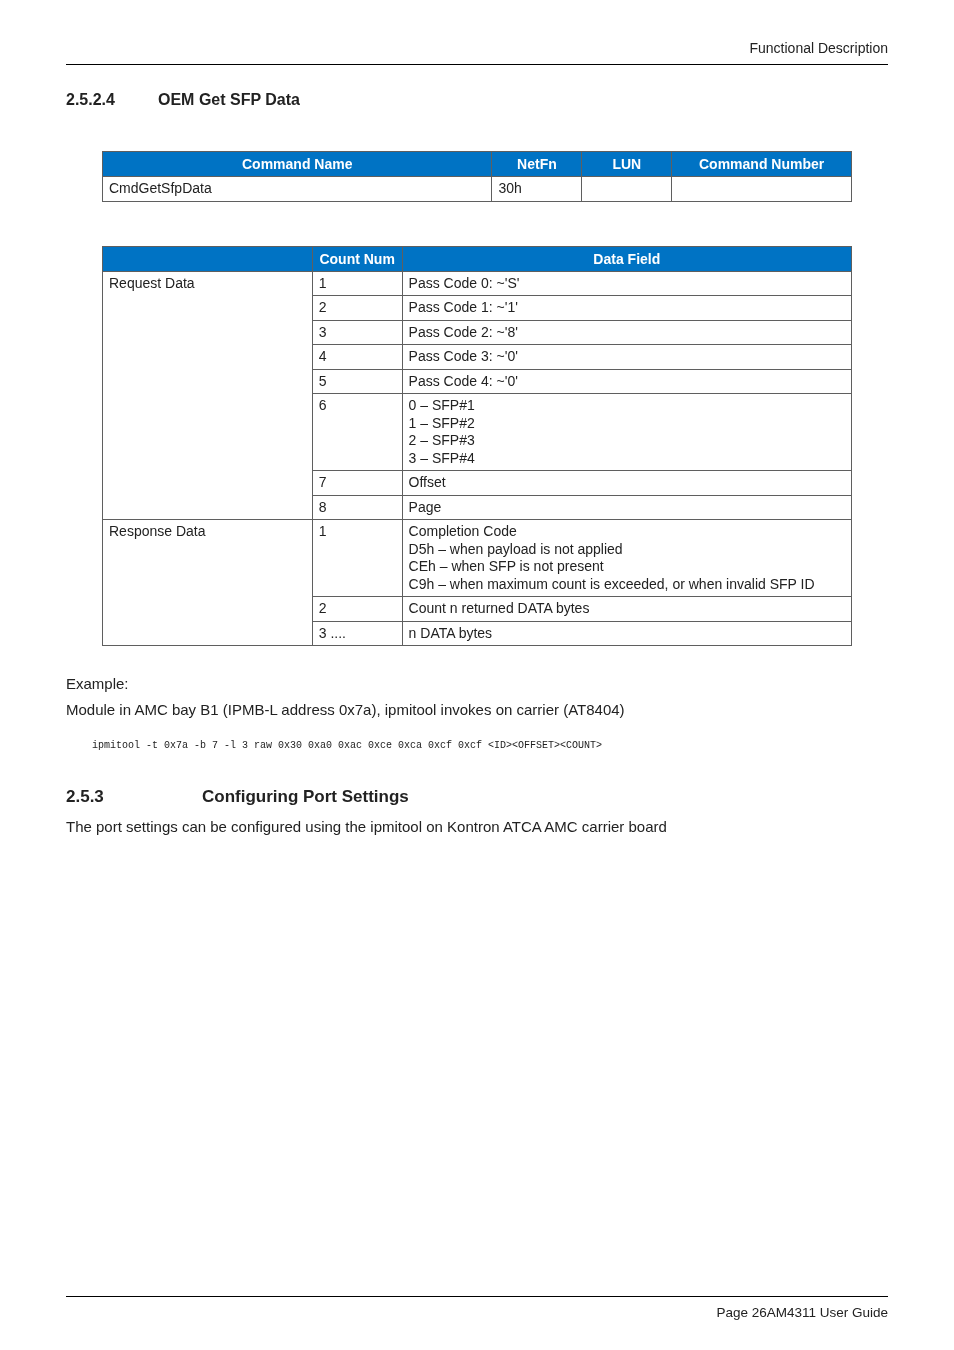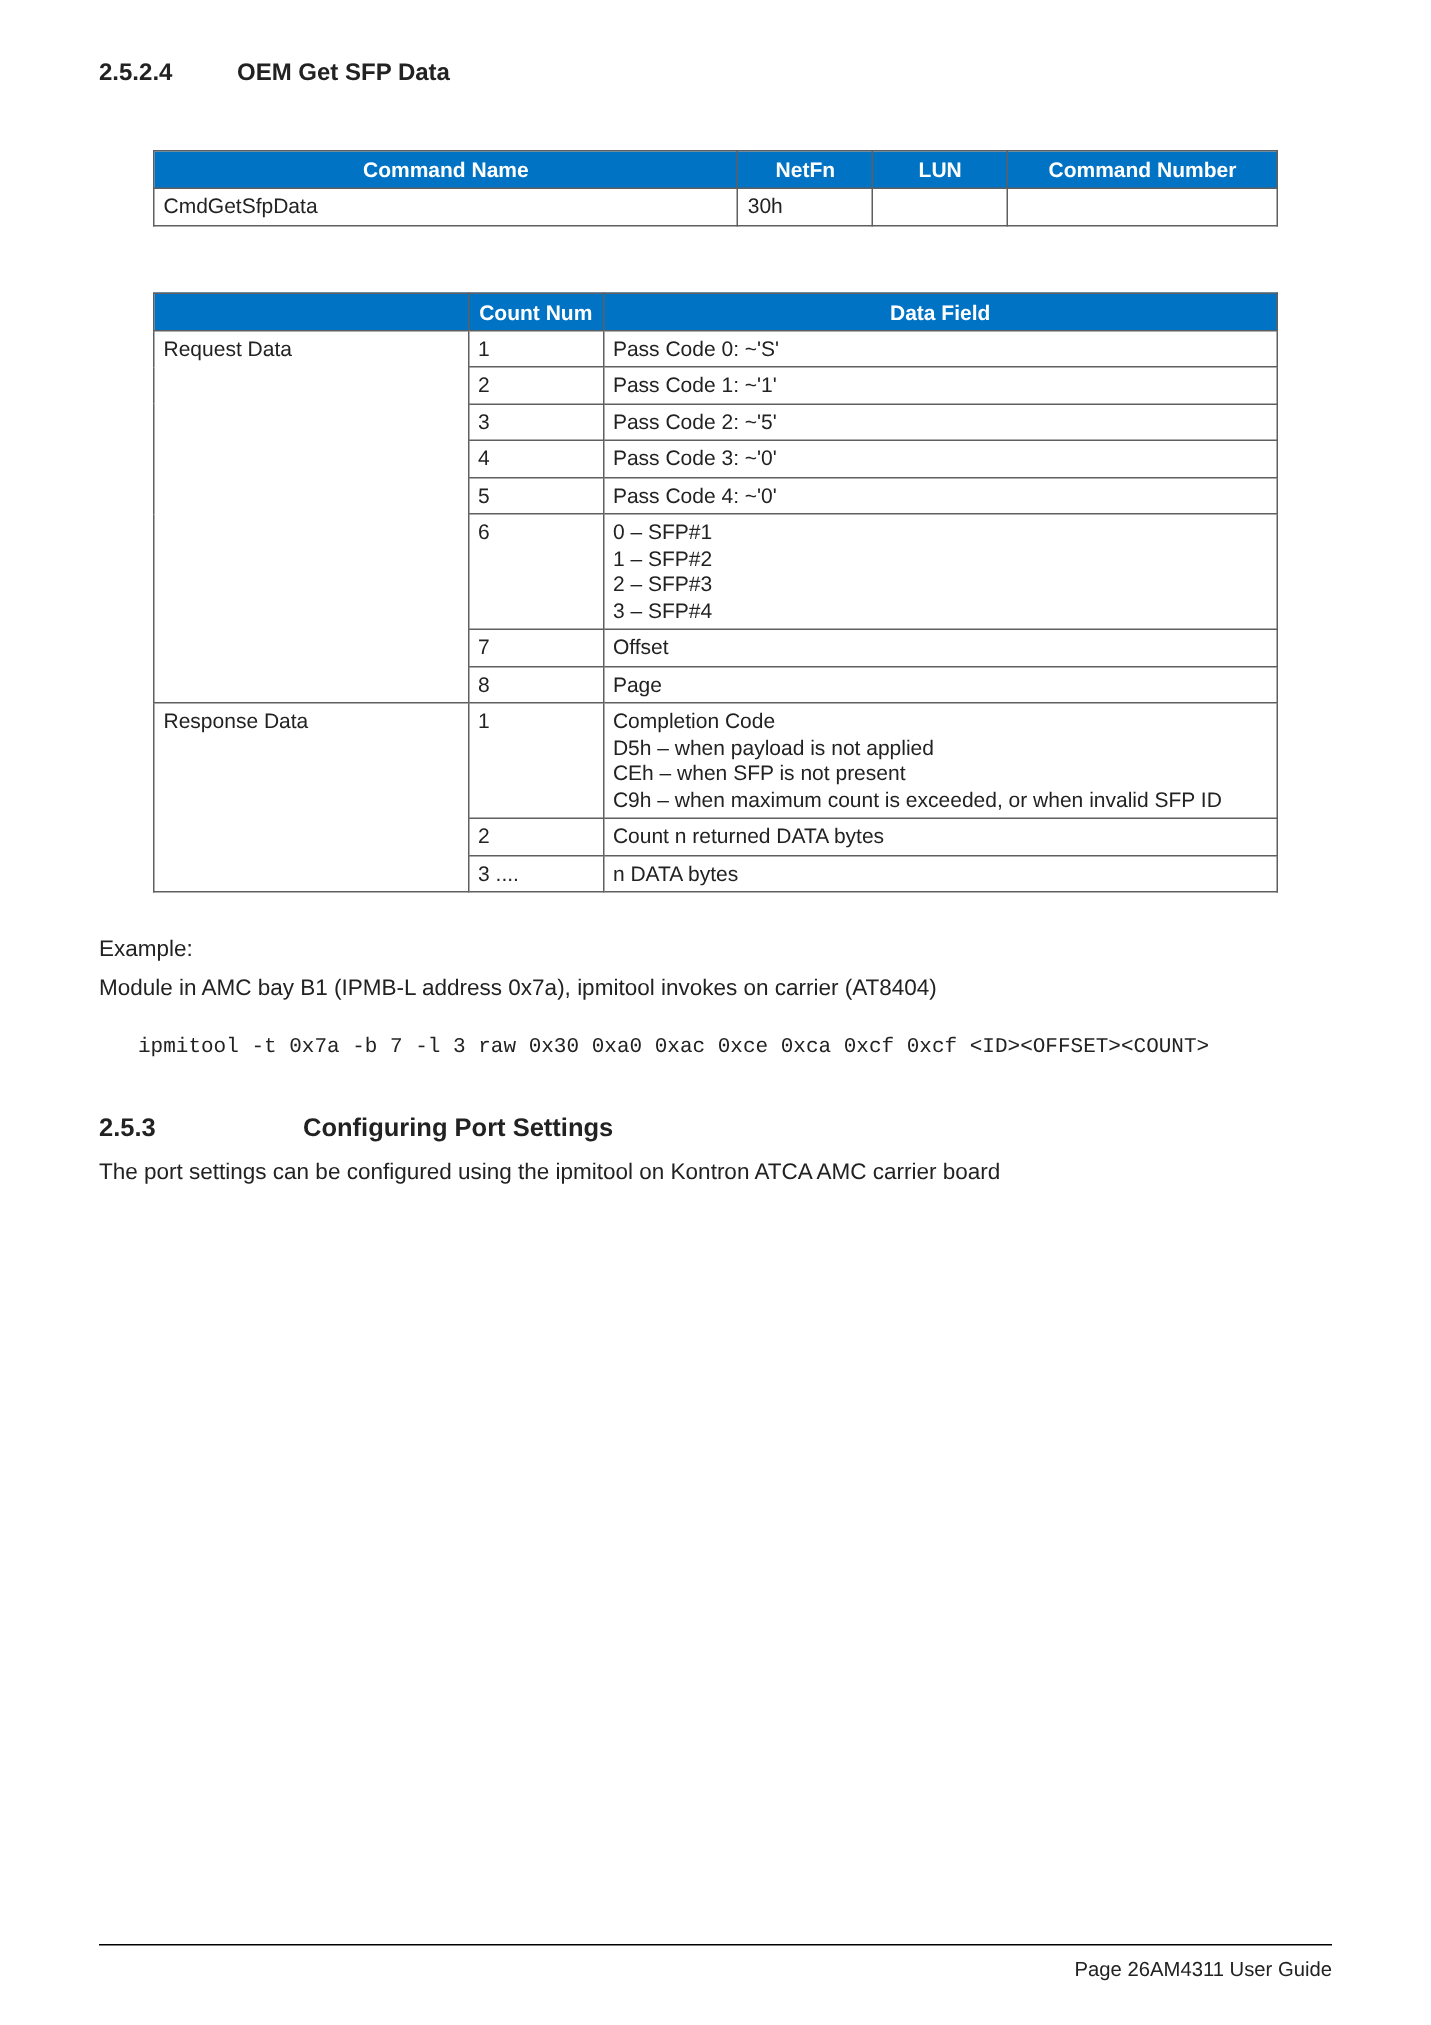--- a/index.html
+++ b/index.html
@@ -77,40 +77,41 @@
     font-size: 14px;
     line-height: 1.25;
   }
   .para {
     margin: 28px 0 4px 0;
     font-size: 15px;
     line-height: 1.35;
   }
   .code {
     font-family: var(--mono);
-    font-size: 14px;
+    font-size: 10px;
     white-space: pre;
     margin: 14px 0 0 26px;
     line-height: 1.45;
   }
   .footer {
     margin-top: auto;
     border-top: 1px solid #000;
     padding-top: 8px;
     display: flex;
     justify-content: flex-end;
     font-size: 13.5px;
     align-items: flex-start;
   }
 </style>
 </head>
 <body>
 
 <div class="page">
 
+  <div class="running-head">Functional Description</div>
 
   <div class="h-level h-sub">
     <span class="num">2.5.2.4</span>
     <span>OEM Get SFP Data</span>
   </div>
 
   <table class="tbl-cmd">
     <colgroup>
       <col style="width:52%">
       <col style="width:12%">
@@ -154,21 +155,21 @@
         <td rowspan="8">Request Data</td>
         <td>1</td>
         <td>Pass Code 0: ~'S'</td>
       </tr>
       <tr>
         <td>2</td>
         <td>Pass Code 1: ~'1'</td>
       </tr>
       <tr>
         <td>3</td>
-        <td>Pass Code 2: ~'5'</td>
+        <td>Pass Code 2: ~'8'</td>
       </tr>
       <tr>
         <td>4</td>
         <td>Pass Code 3: ~'0'</td>
       </tr>
       <tr>
         <td>5</td>
         <td>Pass Code 4: ~'0'</td>
       </tr>
       <tr>

